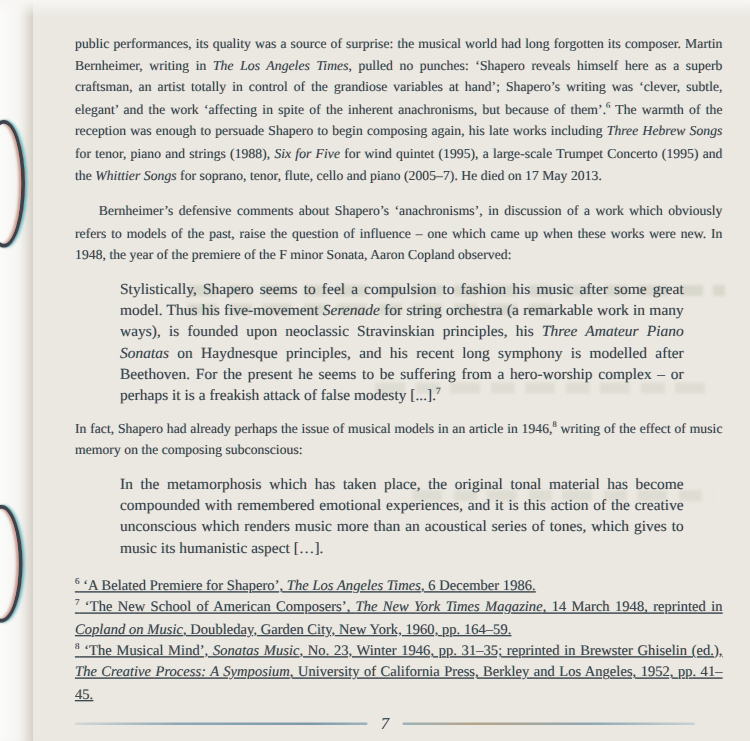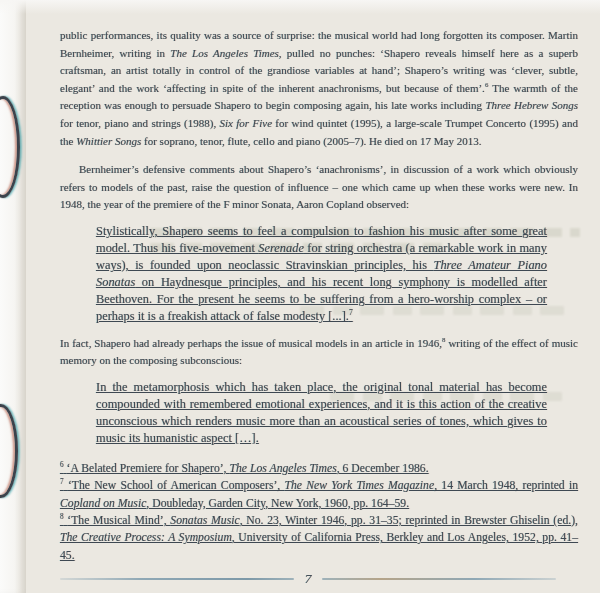--- a/index.html
+++ b/index.html
@@ -42,21 +42,21 @@
   .g3{left:300px;top:306px;width:270px;opacity:.09;}
   .g4{left:330px;top:392px;width:240px;opacity:.09;}
   
   .content{
     position:absolute;left:60px;right:22px;top:27px;
     text-shadow:0.5px 0 0 rgba(158,62,38,.28), -0.5px 0 0 rgba(0,122,138,.28);
   }
   p{margin:0;text-align:justify;}
   p.body{font-size:11px;line-height:17.6px;}
   p.body.indent{text-indent:19px;margin-top:11px;}
-  p.quote{margin:9px 31px 9px 36px;font-size:12.4px;line-height:17.1px;text-decoration:underline;}
+  p.quote{margin:9px 31px 9px 36px;font-size:12.4px;line-height:17.1px;}
   .footnotes{margin-top:13px;}
   p.fn{font-size:11.7px;line-height:17.3px;text-decoration:underline;}
   sup{font-size:.62em;line-height:0;vertical-align:super;}
   
   .footer{
     position:absolute;left:60px;width:496px;top:571px;
     display:flex;align-items:center;gap:11px;
   }
   .rule{flex:1;height:2px;border-radius:1px;}
   .rule.left{background:linear-gradient(90deg,rgba(143,168,181,.25),#8fa8b5 35%,#7d99a8 80%,#9eb2ba);}

